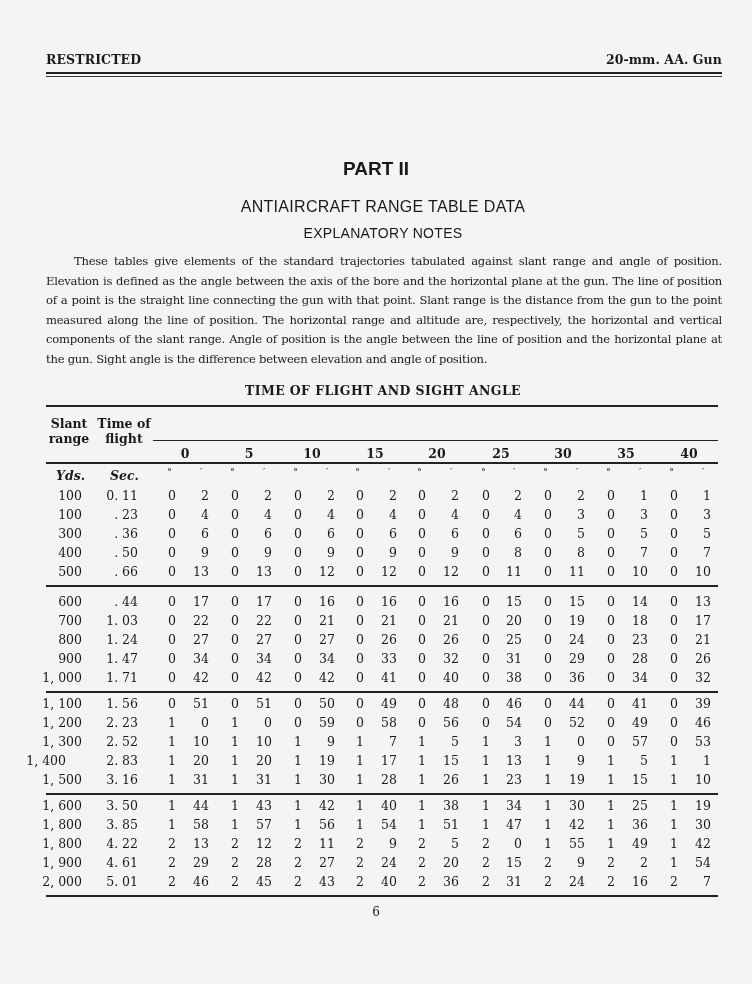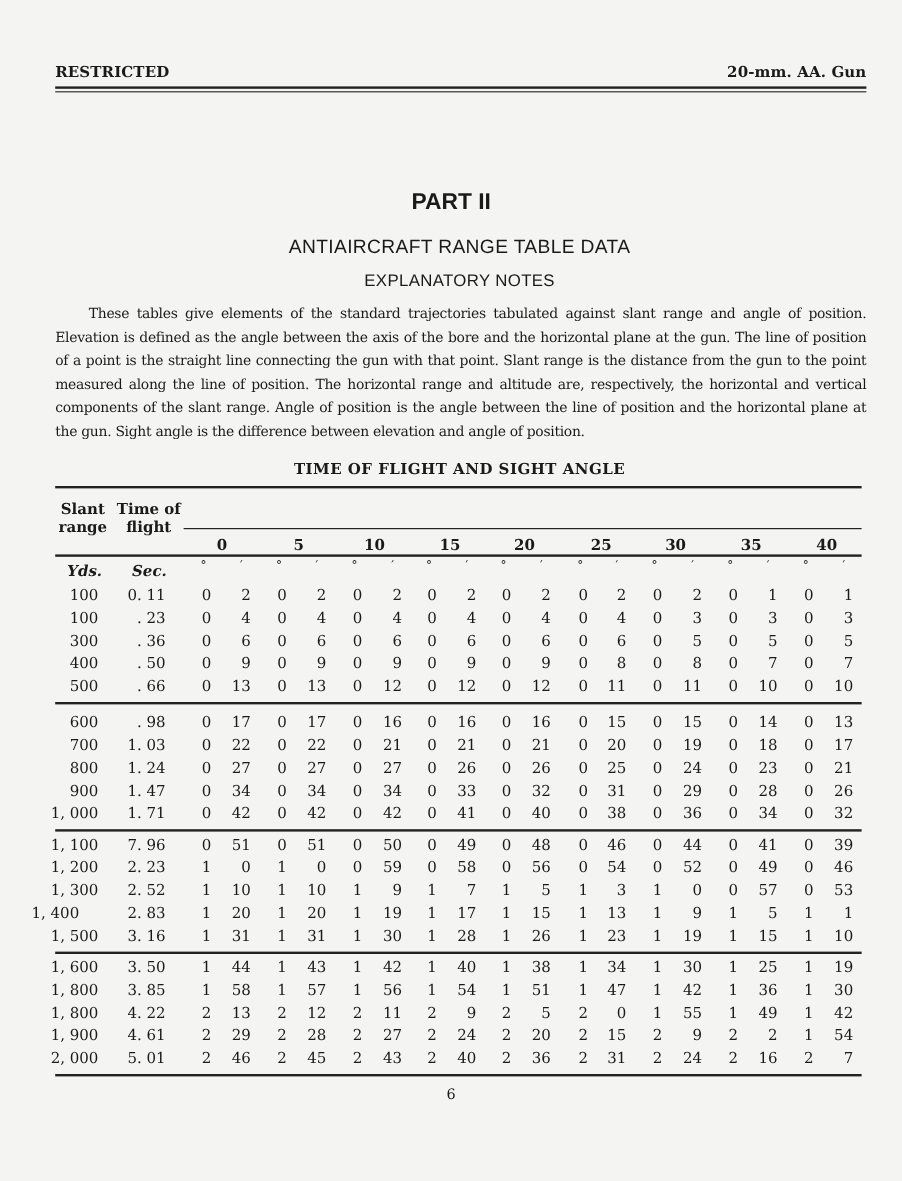--- a/index.html
+++ b/index.html
@@ -233,21 +233,21 @@
         <div class="cell r" style="left: 540px; width: 12px; top: 564px;">0</div>
         <div class="cell r" style="left: 565px; width: 20px; top: 564px;">11</div>
         <div class="cell r" style="left: 603px; width: 12px; top: 564px;">0</div>
         <div class="cell r" style="left: 628px; width: 20px; top: 564px;">10</div>
         <div class="cell r" style="left: 666px; width: 12px; top: 564px;">0</div>
         <div class="cell r" style="left: 691px; width: 20px; top: 564px;">10</div>
       </div>
       <div class="rule" style="top: 585px;"></div>
       <div>
         <div class="cell r" style="left: 40px; width: 42px; top: 594px;">600</div>
-        <div class="cell r" style="left: 100px; width: 38px; top: 594px;">. 98</div>
+        <div class="cell r" style="left: 100px; width: 38px; top: 594px;">. 44</div>
         <div class="cell r" style="left: 164px; width: 12px; top: 594px;">0</div>
         <div class="cell r" style="left: 189px; width: 20px; top: 594px;">17</div>
         <div class="cell r" style="left: 227px; width: 12px; top: 594px;">0</div>
         <div class="cell r" style="left: 252px; width: 20px; top: 594px;">17</div>
         <div class="cell r" style="left: 290px; width: 12px; top: 594px;">0</div>
         <div class="cell r" style="left: 315px; width: 20px; top: 594px;">16</div>
         <div class="cell r" style="left: 352px; width: 12px; top: 594px;">0</div>
         <div class="cell r" style="left: 377px; width: 20px; top: 594px;">16</div>
         <div class="cell r" style="left: 414px; width: 12px; top: 594px;">0</div>
         <div class="cell r" style="left: 439px; width: 20px; top: 594px;">16</div>
@@ -344,21 +344,21 @@
         <div class="cell r" style="left: 540px; width: 12px; top: 670px;">0</div>
         <div class="cell r" style="left: 565px; width: 20px; top: 670px;">36</div>
         <div class="cell r" style="left: 603px; width: 12px; top: 670px;">0</div>
         <div class="cell r" style="left: 628px; width: 20px; top: 670px;">34</div>
         <div class="cell r" style="left: 666px; width: 12px; top: 670px;">0</div>
         <div class="cell r" style="left: 691px; width: 20px; top: 670px;">32</div>
       </div>
       <div class="rule" style="top: 691px;"></div>
       <div>
         <div class="cell r" style="left: 40px; width: 42px; top: 696px;">1, 100</div>
-        <div class="cell r" style="left: 100px; width: 38px; top: 696px;">7. 96</div>
+        <div class="cell r" style="left: 100px; width: 38px; top: 696px;">1. 56</div>
         <div class="cell r" style="left: 164px; width: 12px; top: 696px;">0</div>
         <div class="cell r" style="left: 189px; width: 20px; top: 696px;">51</div>
         <div class="cell r" style="left: 227px; width: 12px; top: 696px;">0</div>
         <div class="cell r" style="left: 252px; width: 20px; top: 696px;">51</div>
         <div class="cell r" style="left: 290px; width: 12px; top: 696px;">0</div>
         <div class="cell r" style="left: 315px; width: 20px; top: 696px;">50</div>
         <div class="cell r" style="left: 352px; width: 12px; top: 696px;">0</div>
         <div class="cell r" style="left: 377px; width: 20px; top: 696px;">49</div>
         <div class="cell r" style="left: 414px; width: 12px; top: 696px;">0</div>
         <div class="cell r" style="left: 439px; width: 20px; top: 696px;">48</div>

